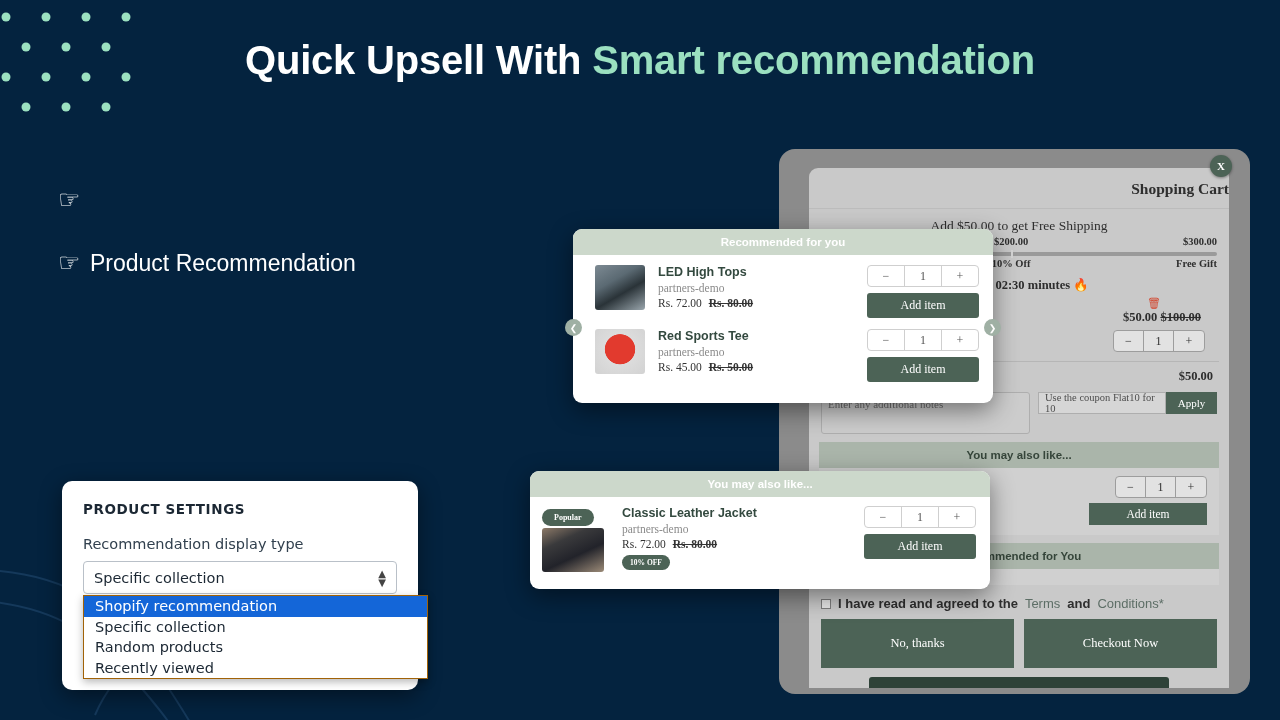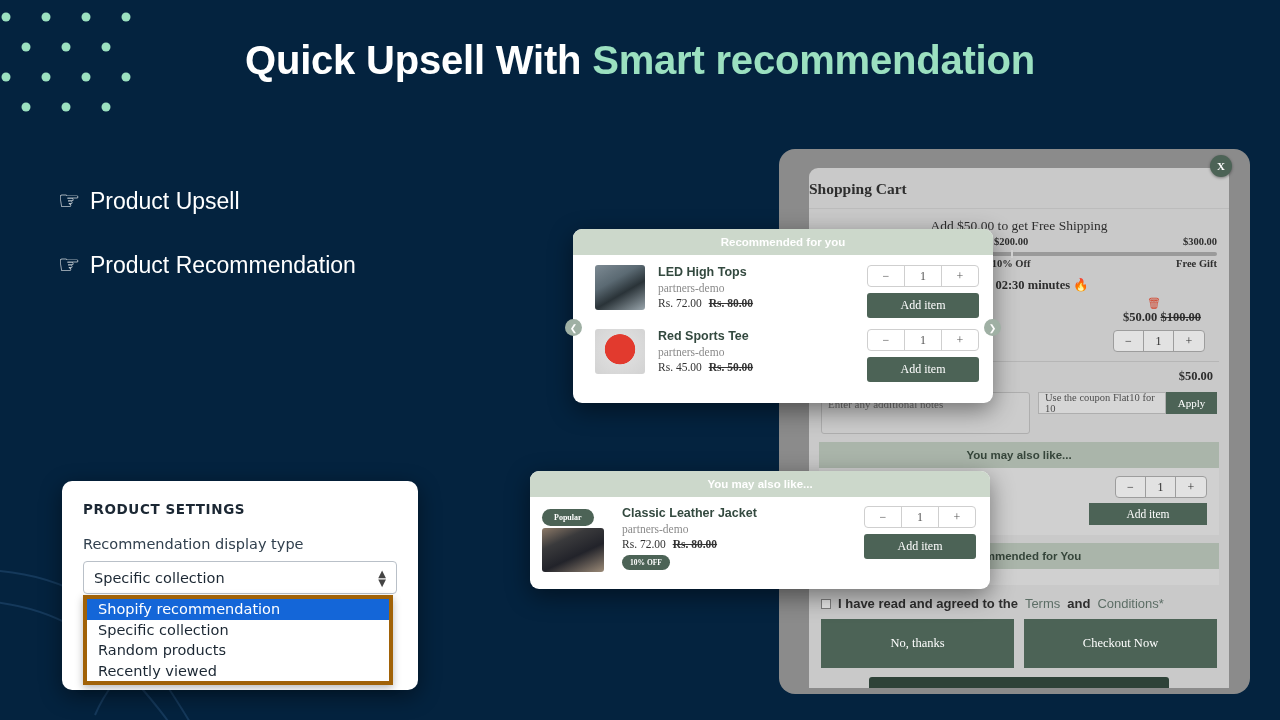--- a/index.html
+++ b/index.html
@@ -47,23 +47,23 @@
     margin-top: 19px; font-size: 14.5px; color: #31404e; font-weight: 400;
   }
   #select-box {
     margin-top: 9px; height: 33px; border: 1px solid #b9c0c8; border-radius: 4px;
     background: #fff; display: flex; align-items: center;
     padding: 0 10px; font-size: 14.5px; color: #1b2733;
     justify-content: space-between;
   }
   #select-box .stepper { font-size: 10px; line-height: 9px; color: #444; text-align: center; }
   #dropdown-list {
-    margin-top: 1px; background: #fff; border: 4px solid #a16207;
+    margin-top: 1px; background: #fff; border: 1px solid #a16207;
     box-shadow: 0 3px 8px rgba(0,0,0,.28);
-    width: 310px;
+    width: 345px;
   }
   .dd-opt { height: 20.5px; line-height: 20.5px; padding: 0 0 0 11px; font-size: 14.5px; color: #1b2733; }
   .dd-opt.sel { background: #1466d8; color: #fff; }
 
   
   #device {
     position: absolute; left: 779px; top: 149px; width: 471px; height: 545px;
     background: #8b8b8b; border-radius: 16px;
   }
   #cart-modal {
@@ -72,21 +72,21 @@
     font-family: "Liberation Serif", serif; color: #2e2e2e;
   }
   #cart-close {
     position: absolute; left: 1210px; top: 155px; width: 22px; height: 22px;
     border-radius: 50%; background: #4c6356; color: #fff;
     font-size: 11px; font-weight: 700; display: flex; align-items: center;
     justify-content: center; font-family: "Liberation Serif", serif;
     box-shadow: 0 1px 3px rgba(0,0,0,.4);
   }
   #cart-title {
-    text-align: left; font-size: 15.5px; font-weight: 700; padding: 12px 0 10px;
+    text-align: right; font-size: 15.5px; font-weight: 700; padding: 12px 0 10px;
     border-bottom: 1px solid #bcbcbc;
   }
   #ship-msg { text-align: center; font-size: 13.5px; padding: 9px 0 2px; }
   #progress-wrap { padding: 0 12px; }
   .prog-labels { display: flex; font-size: 10.5px; font-weight: 700; position: relative; height: 13px; }
   .prog-labels .lbl-a { position: absolute; left: 48%; transform: translateX(-50%); }
   .prog-labels .lbl-b { position: absolute; right: 0; }
   .prog-bar { height: 4px; background: #9a9a9a; border-radius: 2px; position: relative; margin: 3px 0 2px; }
   .prog-bar .notch { position: absolute; left: 48%; top: -2px; width: 2px; height: 8px; background: #d4d4d4; }
   #timer-row { text-align: center; font-size: 12.5px; font-weight: 700; padding: 6px 0 2px; }
@@ -207,21 +207,20 @@
   </g>
 </svg>
 
 <div id="headline">
   <span>Quick Upsell With </span><span class="accent">Smart recommendation</span>
 </div>
 
 <div id="features">
   <div class="feature-row">
     <span class="hand">☞</span>
-    <span class="flabel">Product Upsell</span>
   </div>
   <div class="feature-row">
     <span class="hand">☞</span>
     <span class="flabel">Product Recommendation</span>
   </div>
 </div>
 
 <div id="settings-card">
   <div id="settings-title">PRODUCT SETTINGS</div>
   <div id="settings-sublabel">Recommendation display type</div>

